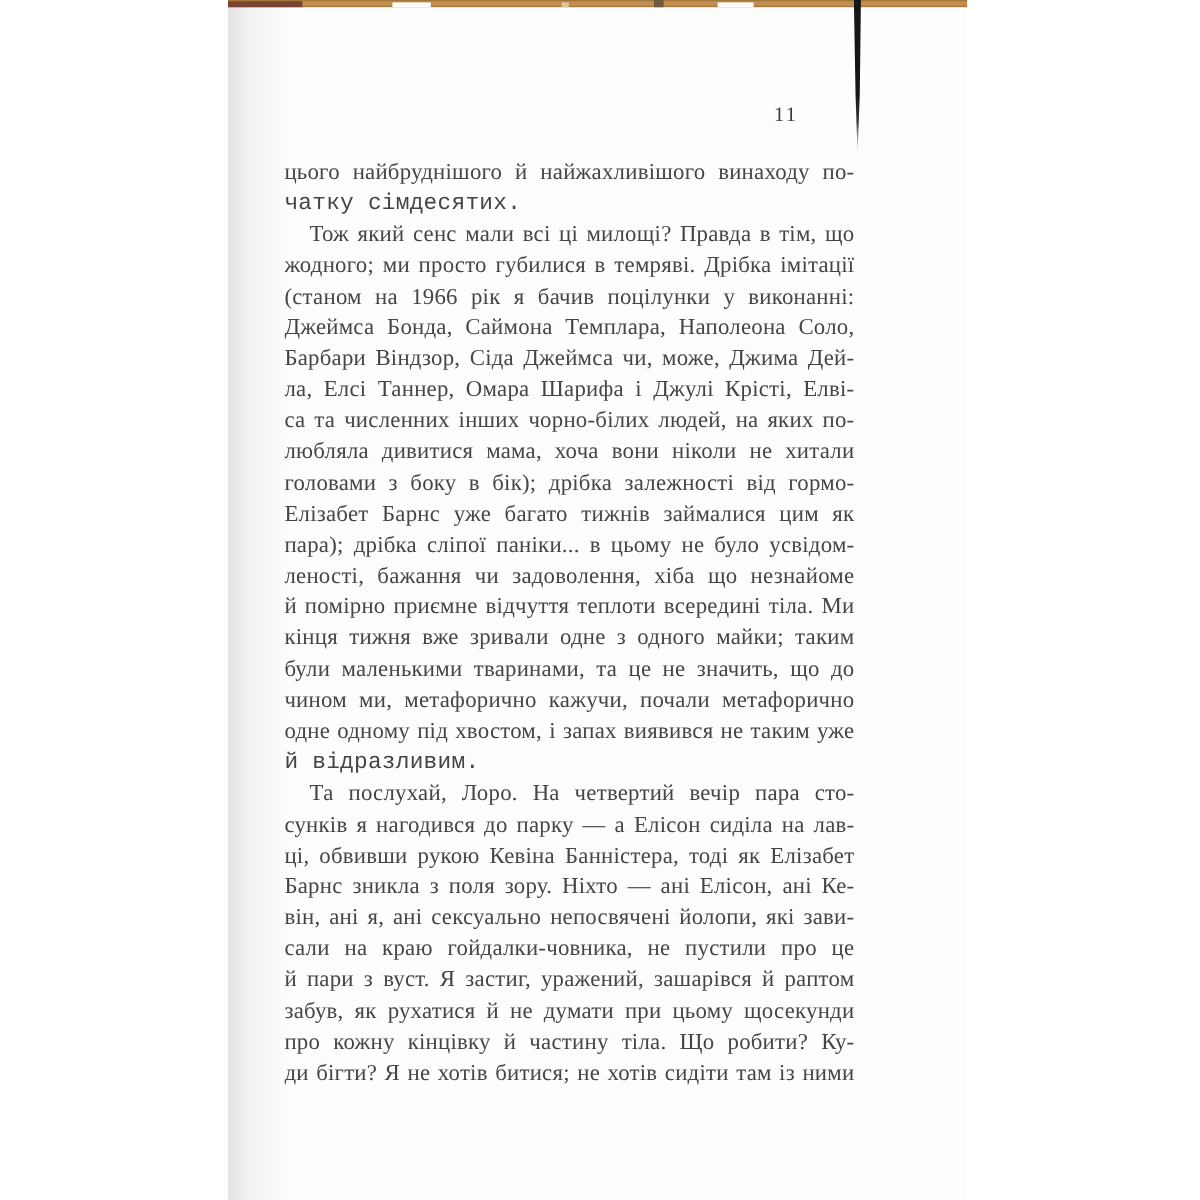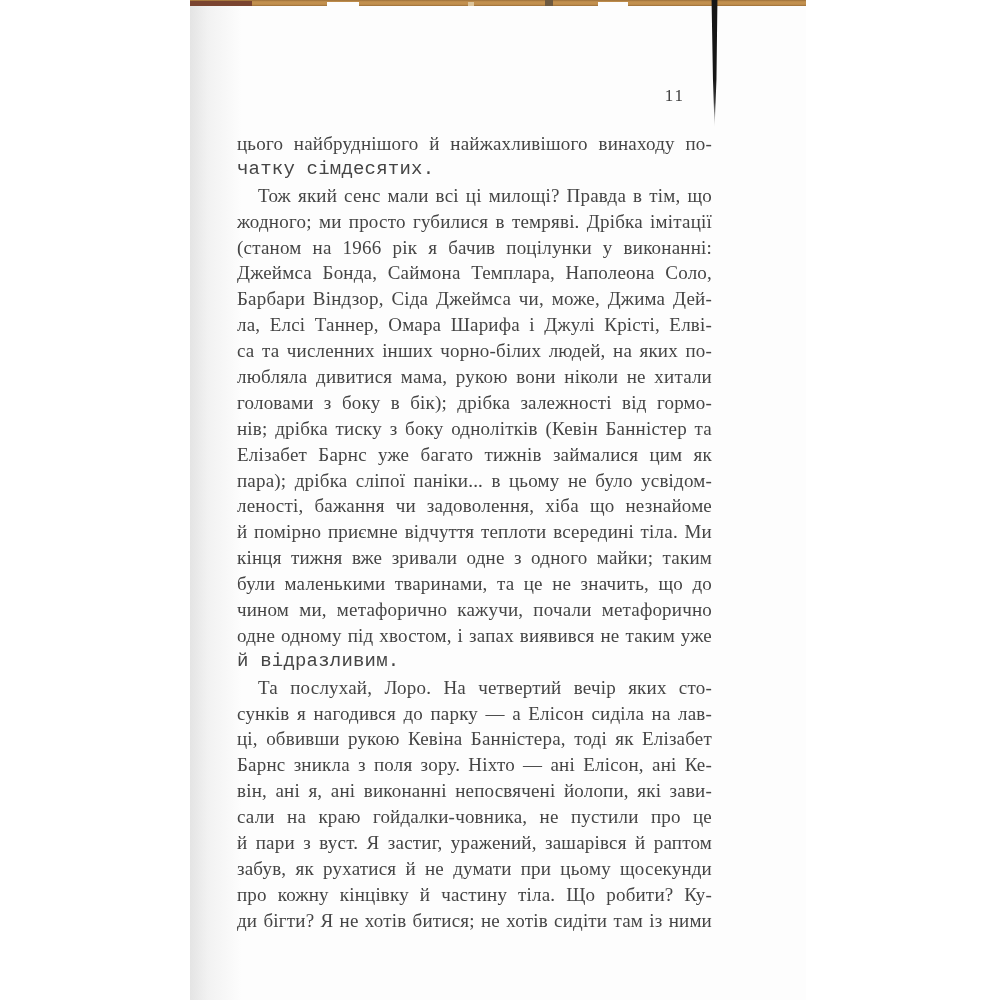--- a/index.html
+++ b/index.html
@@ -53,21 +53,21 @@
     left:711px;top:0;
     width:7px;height:128px;
     background:linear-gradient(to bottom, var(--mark) 0%, var(--mark) 62%, #3a3a3a 80%, #9a9a9a 90%, rgba(160,160,160,0) 100%);
     clip-path:polygon(8% 0, 92% 0, 78% 62%, 60% 88%, 52% 100%, 44% 88%, 28% 62%);
     filter:blur(0.5px);
   }
   .page-number{
     position:absolute;
     left:645px;top:86px;
     width:40px;
-    text-align:right;
+    text-align:left;
     font-size:17px;
     letter-spacing:2px;
     color:#3c3c3c;
   }
   .text-block{
     position:absolute;
     left:237px;top:131px;
     width:475px;
     font-size:19px;
     line-height:25.9px;
@@ -105,35 +105,34 @@
 <div class="text-block">
     <div class="line">цього найбруднішого й найжахливішого винаходу по-</div>
     <div class="line flush">чатку сімдесятих.</div>
     <div class="line first-indent">Тож який сенс мали всі ці милощі? Правда в тім, що</div>
     <div class="line">жодного; ми просто губилися в темряві. Дрібка імітації</div>
     <div class="line">(станом на 1966 рік я бачив поцілунки у виконанні:</div>
     <div class="line">Джеймса Бонда, Саймона Темплара, Наполеона Соло,</div>
     <div class="line">Барбари Віндзор, Сіда Джеймса чи, може, Джима Дей-</div>
     <div class="line">ла, Елсі Таннер, Омара Шарифа і Джулі Крісті, Елві-</div>
     <div class="line">са та численних інших чорно-білих людей, на яких по-</div>
-    <div class="line">любляла дивитися мама, рукою вони ніколи не хитали</div>
+    <div class="line">любляла дивитися мама, хоча вони ніколи не хитали</div>
     <div class="line">головами з боку в бік); дрібка залежності від гормо-</div>
-    <div class="line">нів; дрібка тиску з боку однолітків (Кевін Банністер та</div>
     <div class="line">Елізабет Барнс уже багато тижнів займалися цим як</div>
     <div class="line">пара); дрібка сліпої паніки... в цьому не було усвідом-</div>
     <div class="line">леності, бажання чи задоволення, хіба що незнайоме</div>
     <div class="line">й помірно приємне відчуття теплоти всередині тіла. Ми</div>
     <div class="line">кінця тижня вже зривали одне з одного майки; таким</div>
     <div class="line">були маленькими тваринами, та це не значить, що до</div>
     <div class="line">чином ми, метафорично кажучи, почали метафорично</div>
     <div class="line">одне одному під хвостом, і запах виявився не таким уже</div>
     <div class="line flush">й відразливим.</div>
-    <div class="line first-indent">Та послухай, Лоро. На четвертий вечір яких сто-</div>
+    <div class="line first-indent">Та послухай, Лоро. На четвертий вечір пара сто-</div>
     <div class="line">сунків я нагодився до парку — а Елісон сиділа на лав-</div>
     <div class="line">ці, обвивши рукою Кевіна Банністера, тоді як Елізабет</div>
     <div class="line">Барнс зникла з поля зору. Ніхто — ані Елісон, ані Ке-</div>
-    <div class="line">він, ані я, ані виконанні непосвячені йолопи, які зави-</div>
+    <div class="line">він, ані я, ані сексуально непосвячені йолопи, які зави-</div>
     <div class="line">сали на краю гойдалки-човника, не пустили про це</div>
     <div class="line">й пари з вуст. Я застиг, уражений, зашарівся й раптом</div>
     <div class="line">забув, як рухатися й не думати при цьому щосекунди</div>
     <div class="line">про кожну кінцівку й частину тіла. Що робити? Ку-</div>
     <div class="line">ди бігти? Я не хотів битися; не хотів сидіти там із ними</div>
   </div>
 
 </body></html>

